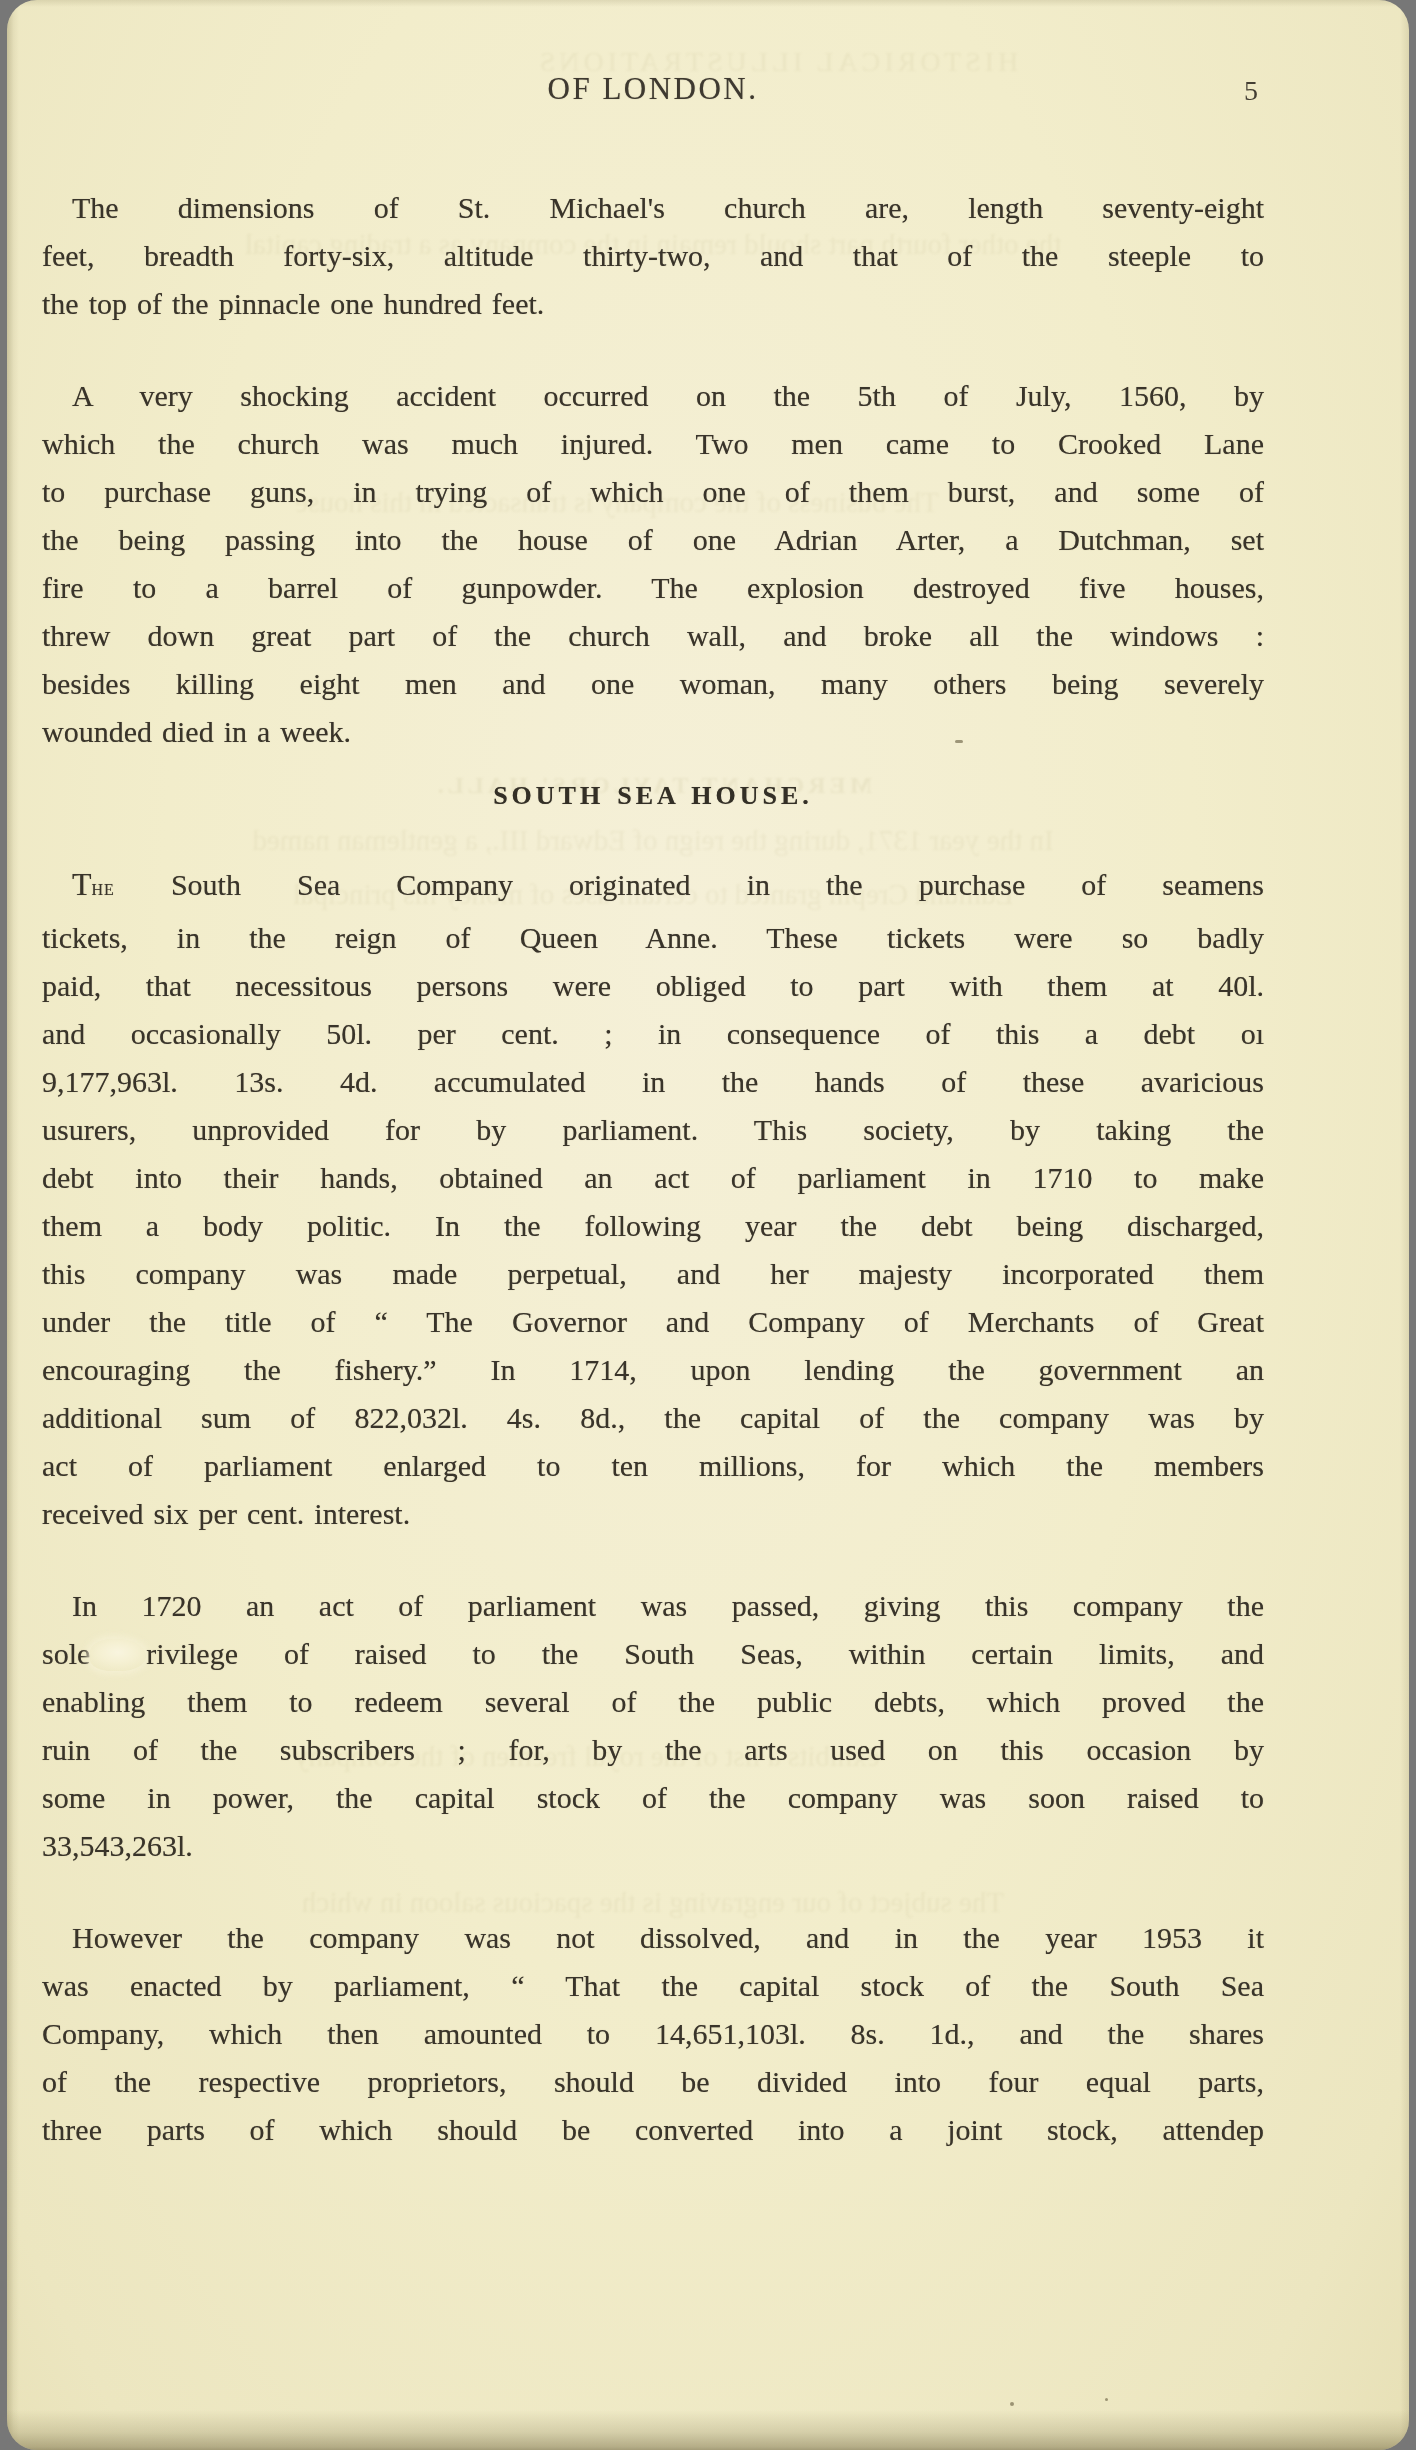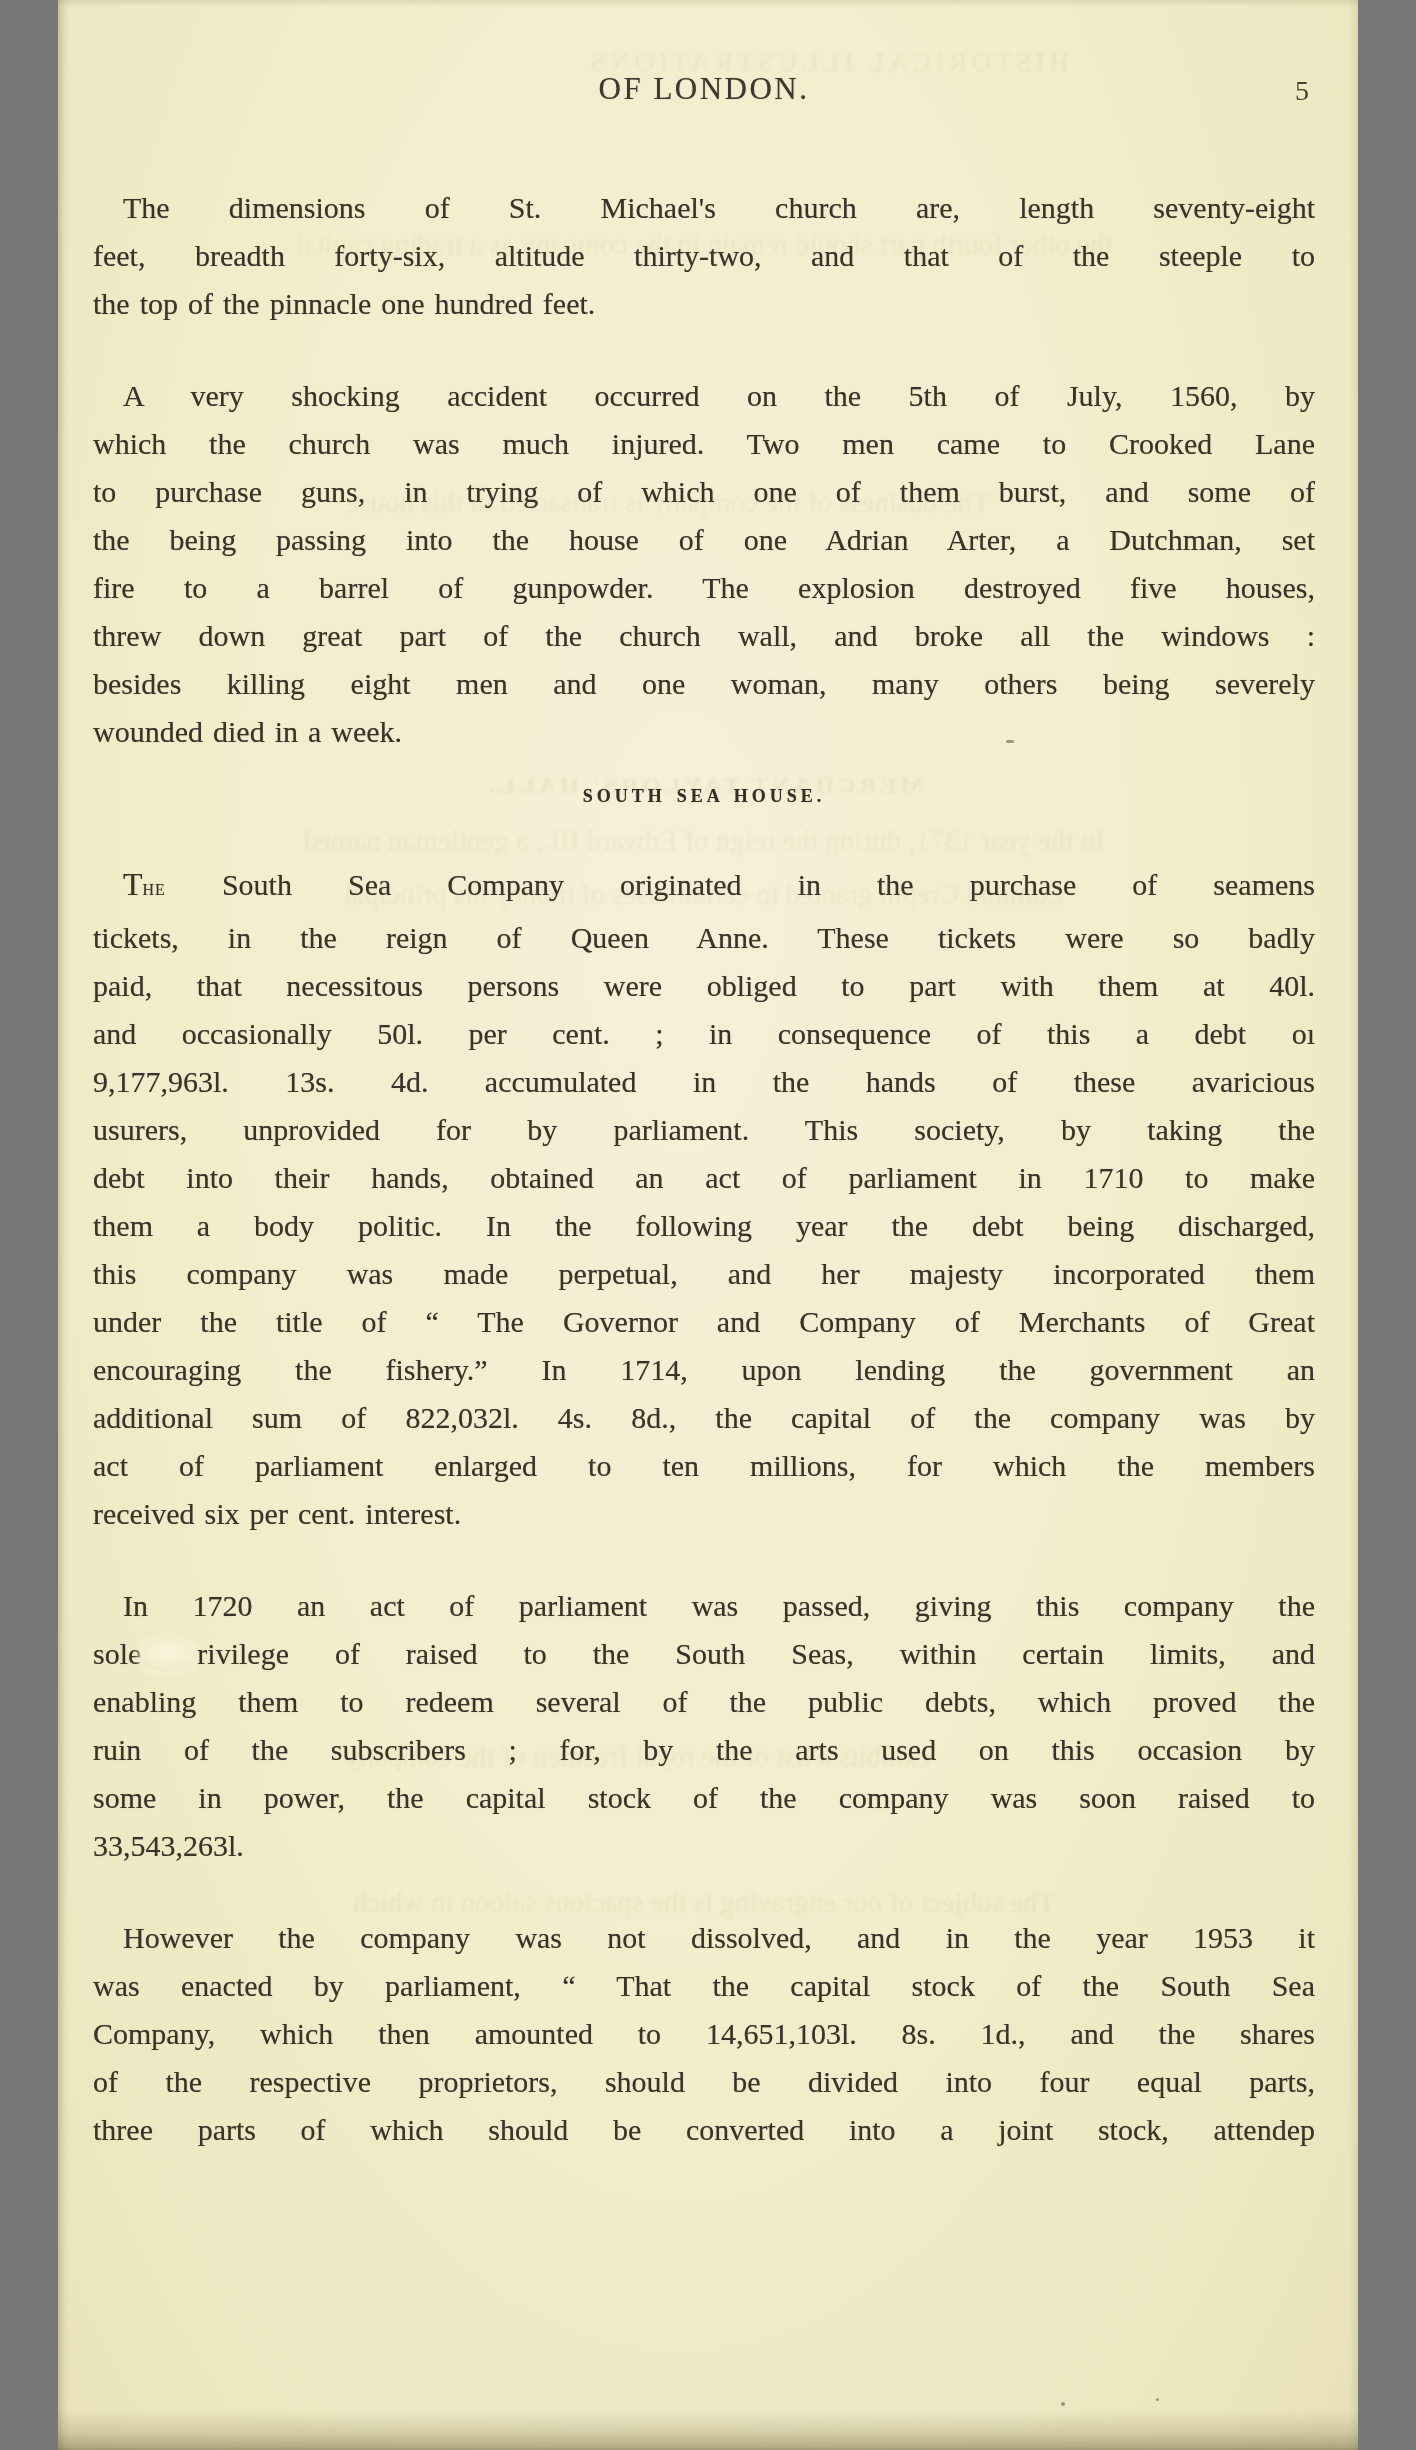--- a/index.html
+++ b/index.html
@@ -1,24 +1,25 @@
 <!DOCTYPE html>
 <html style="--ink: #39342a; --ghost: #b1a878;"><head>
 <meta charset="utf-8">
 <style>
   html,body{margin:0;padding:0;background:#777;}
   #page{
     position:relative;
-    width:1300px;height:2450px;
+    width:1402px;height:2450px;
     margin:0 auto;
     overflow:hidden;
     background:
       radial-gradient(ellipse at 48% 38%, #f5f0d8 0%, #f2edcb 50%, #ece6c0 88%, #e7e0b6 100%);
     font-family:"Liberation Serif","DejaVu Serif",serif;
     color:var(--ink,#39342a);
+    border-radius:30px;
   }
   
   .edge{position:absolute;pointer-events:none;}
   .edge-left{left:0;top:0;bottom:0;width:12px;
     background:linear-gradient(90deg,rgba(115,105,62,.30),rgba(115,105,62,.08) 55%,transparent);}
   .edge-top{left:0;right:0;top:0;height:7px;
     background:linear-gradient(rgba(115,105,62,.16),transparent);}
   .edge-right{right:0;top:0;bottom:0;width:9px;
     background:linear-gradient(270deg,rgba(115,105,62,.14),transparent);}
   .edge-bottom{left:0;right:0;bottom:0;height:40px;
@@ -35,21 +36,21 @@
   
   #text-column{
     position:absolute;left:35px;top:140px;width:1222px;
     font-size:30px;line-height:48px;word-spacing:2.5px;
     text-shadow:0 0 .7px rgba(55,48,35,.5);}
   .para{margin:0;}
   .line{text-align:justify;text-align-last:justify;white-space:nowrap_off;}
   .line.short{text-align-last:left;}
   .para.indent .line:first-child{text-indent:30px;margin-top:44px;}
   .section-heading{
-    text-align:center;font-weight:bold;font-size:18px;letter-spacing:4px;
+    text-align:center;font-weight:bold;font-size:26px;letter-spacing:4px;
     margin-top:20px;margin-bottom:34px;line-height:40px;color:#332f26;}
   .cap{font-size:32px;}
   .sc{font-size:16px;letter-spacing:1px;}
   .blot{
     display:inline-block;width:56px;height:32px;vertical-align:-7px;
     background:radial-gradient(ellipse 60% 58% at 50% 42%, #f9f5df 0%, #f5f0d2 55%, rgba(245,240,210,0) 100%);
     border-radius:45% 60% 50% 40%;
     box-shadow:0 0 7px 3px rgba(246,241,214,.85);}
   
   #ghost-layer{position:absolute;left:0;top:0;width:100%;height:100%;pointer-events:none;}

